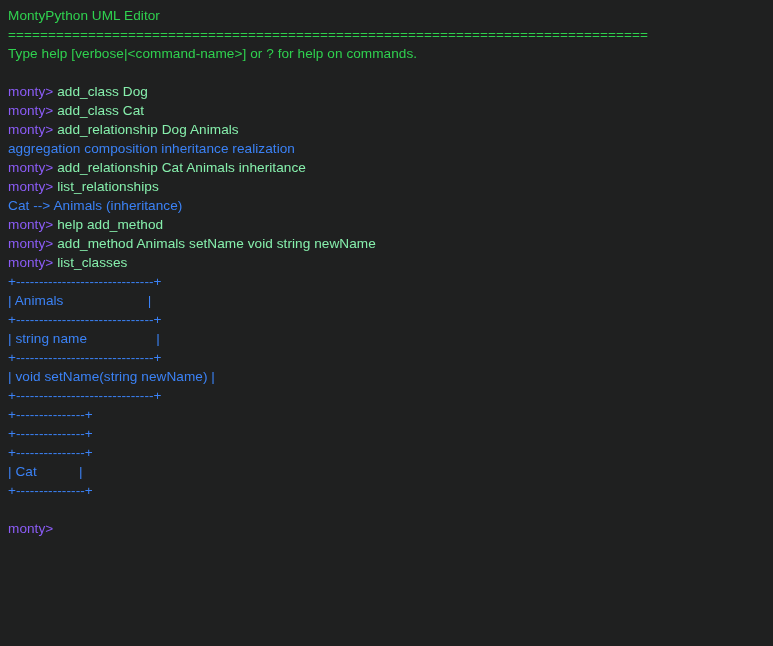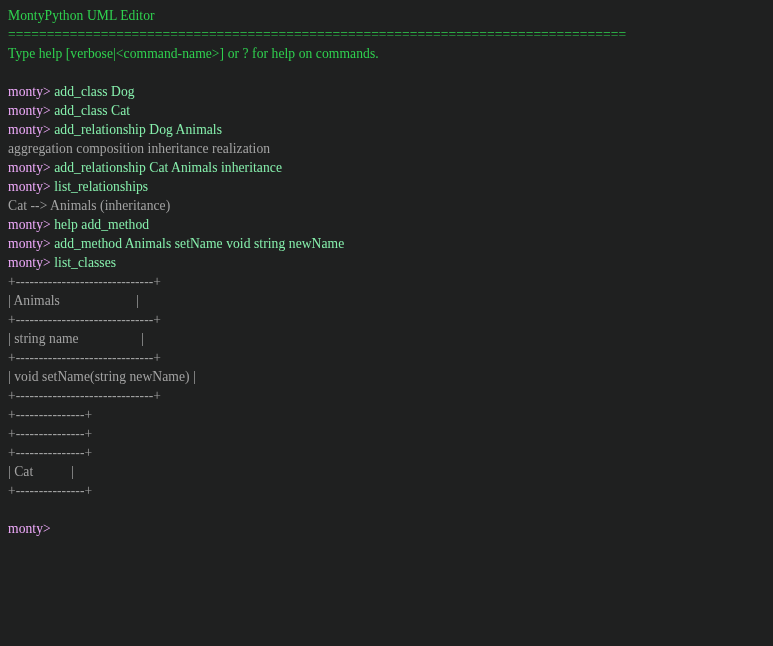--- a/index.html
+++ b/index.html
@@ -6,36 +6,36 @@
     margin: 0;
     padding: 0;
     background: #1f2020;
   }
   #terminal {
     position: relative;
     width: 773px;
     height: 646px;
     background: #1f2020;
     overflow: hidden;
-    font-family: Liberation Serif, serif;
+    font-family: Liberation Sans, sans-serif;
     font-size: 13.6px;
     line-height: 19px;
     box-sizing: border-box;
     padding: 6px 0 0 8px;
     -webkit-font-smoothing: antialiased;
   }
   .line {
     white-space: pre;
     height: 19px;
     letter-spacing: 0.06px;
   }
   .blank { height: 19px; }
   .c-green  { color: #2fd14f; }
-  .c-prompt { color: #f0abfc; text-align: right; }
-  .c-out    { color: #a3a3a3; }
+  .c-prompt { color: #8b5cf6; text-align: right; }
+  .c-out    { color: #3b82f6; }
   .c-cmd    { color: #86efac; }
   .seg { white-space: pre; }
 </style>
 </head>
 <body>
 
 <div id="terminal">
   <div id="terminal-output">
       <div class="line"><span class="seg c-green">MontyPython UML Editor</span></div>
       <div class="line"><span class="seg c-green">================================================================================</span></div>

